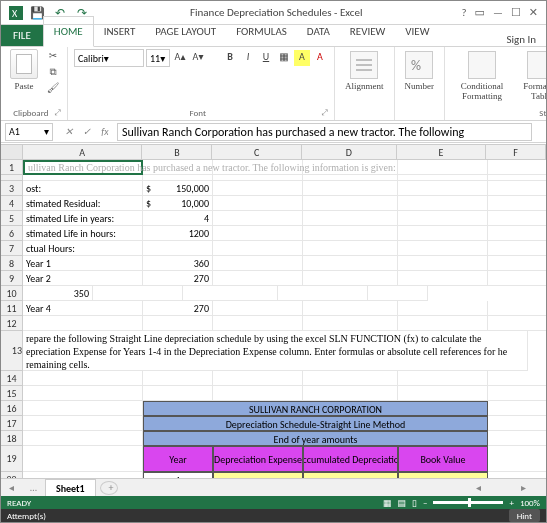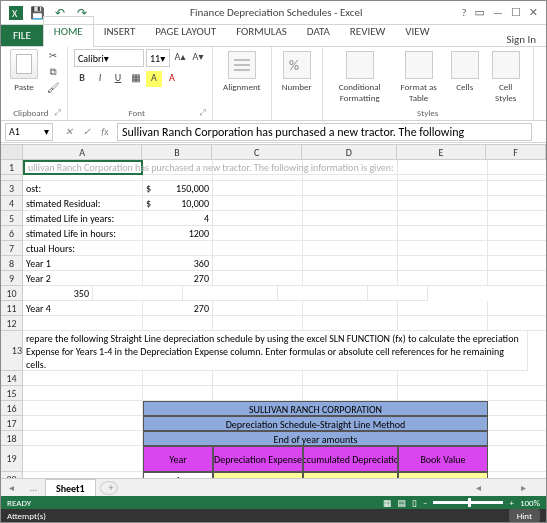--- a/index.html
+++ b/index.html
@@ -23,29 +23,29 @@
 
 .ribbon { height: 74px; background: #fff; border-bottom: 1px solid #d4d4d4; display: flex; }
 .group { border-right: 1px solid #e0e0e0; padding: 2px 6px; display: flex; flex-direction: column; justify-content: space-between; }
 .group-label { font-size: 9px; color: #666; text-align: center; padding-top: 2px; }
 .group-body { display: flex; align-items: start; gap: 2px; }
 .paste-big { width: 34px; text-align: center; }
 .paste-icon { width: 28px; height: 30px; background: linear-gradient(#fff,#eee); border: 1px solid #ccc; border-radius: 2px; margin: 0 auto 2px; position: relative; }
 .paste-icon::before { content:""; position:absolute; top:4px; left:5px; right:5px; bottom:4px; background:#fff; border:1px solid #bbb; }
 .mini-btns { display: flex; flex-direction: column; gap: 2px; padding-left: 2px; }
 .mini { width: 16px; height: 14px; font-size: 10px; color: #555; text-align: center; }
-.font-box { display: flex; flex-direction: column; gap: 4px; }
+.font-box { display: flex; flex-direction: row; gap: 16px; }
 .font-row { display: flex; gap: 2px; align-items: center; }
 .font-sel { border: 1px solid #ccc; height: 18px; font-size: 10px; padding: 0 3px; background: #fff; display: flex; align-items: center; }
 .fname { width: 70px; }
 .fsize { width: 24px; }
 .fbtn { width: 16px; height: 16px; font-size: 10px; text-align: center; color: #444; }
 .big-btn { text-align: center; padding: 2px 4px; }
 .big-icon { width: 28px; height: 28px; margin: 0 auto 2px; border: 1px solid #ccc; background: #f7f7f7; position: relative; }
-.big-label { font-size: 9px; color: #444; }
+.big-label { font-size: 9px; color: #444; font-family: Liberation Serif, serif; }
 .launcher { font-size: 8px; color: #888; float: right; }
 
 
 .fbar { height: 22px; border-bottom: 1px solid #d4d4d4; display: flex; align-items: center; background: #fff; }
 .namebox { width: 48px; border: 1px solid #ccc; height: 18px; margin: 0 4px; font-size: 10px; padding: 1px 3px; background:#fff; display:flex; align-items:center; justify-content:space-between; }
 .fx-btns { display: flex; gap: 2px; padding: 0 4px; color: #888; }
 .fx-btn { width: 16px; text-align: center; font-size: 10px; font-style: italic; }
 .formula-input { flex: 1; border: 1px solid #ccc; height: 18px; font-size: 12px; padding: 1px 4px; margin-right: 14px; background:#fff; display:flex; align-items:center; }
 
 
@@ -64,21 +64,21 @@
 .num { text-align: right; }
 .selected { border: 2px solid #217346 !important; line-height: 12px; }
 
 
 .hdr-blue { background: #8ea9db; text-align: center; border: 1px solid #555; }
 .hdr-tan  { background: #d946ef; text-align: center; border: 1px solid #555; display:flex; align-items:center; justify-content:center; }
 .cell-ylw { background: #ffff99; border: 1px solid #555; }
 .cell-brd { border: 1px solid #555; text-align: center; }
 .merge { text-align: center; }
 .overflow { overflow: visible; position: relative; }
-.overflow span { position: absolute; white-space: nowrap; }
+.overflow span { position: absolute; white-space: nowrap; font-family: Liberation Serif, serif; }
 
 
 .sheettabs { position: absolute; bottom: 26px; left: 0; right: 0; height: 18px; background: #f0f0f0; border-top: 1px solid #ccc; display: flex; align-items: center; font-size: 10px; }
 .stab-nav { padding: 0 8px; color: #888; }
 .stab { background: #fff; border: 1px solid #ccc; border-bottom: none; padding: 2px 10px; font-weight: bold; }
 .stab-add { padding: 0 8px; color: #888; border:1px solid #ccc; border-radius:50%; width:14px; height:14px; line-height:12px; text-align:center; margin-left:4px;}
 .hscroll { flex:1; display:flex; justify-content:flex-end; padding-right:20px; gap:40px; color:#888;}
 
 
 .status { position: absolute; bottom: 0; left: 0; right: 0; height: 26px; background: #0a5c36; color: #fff; display: flex; flex-direction: column; }

